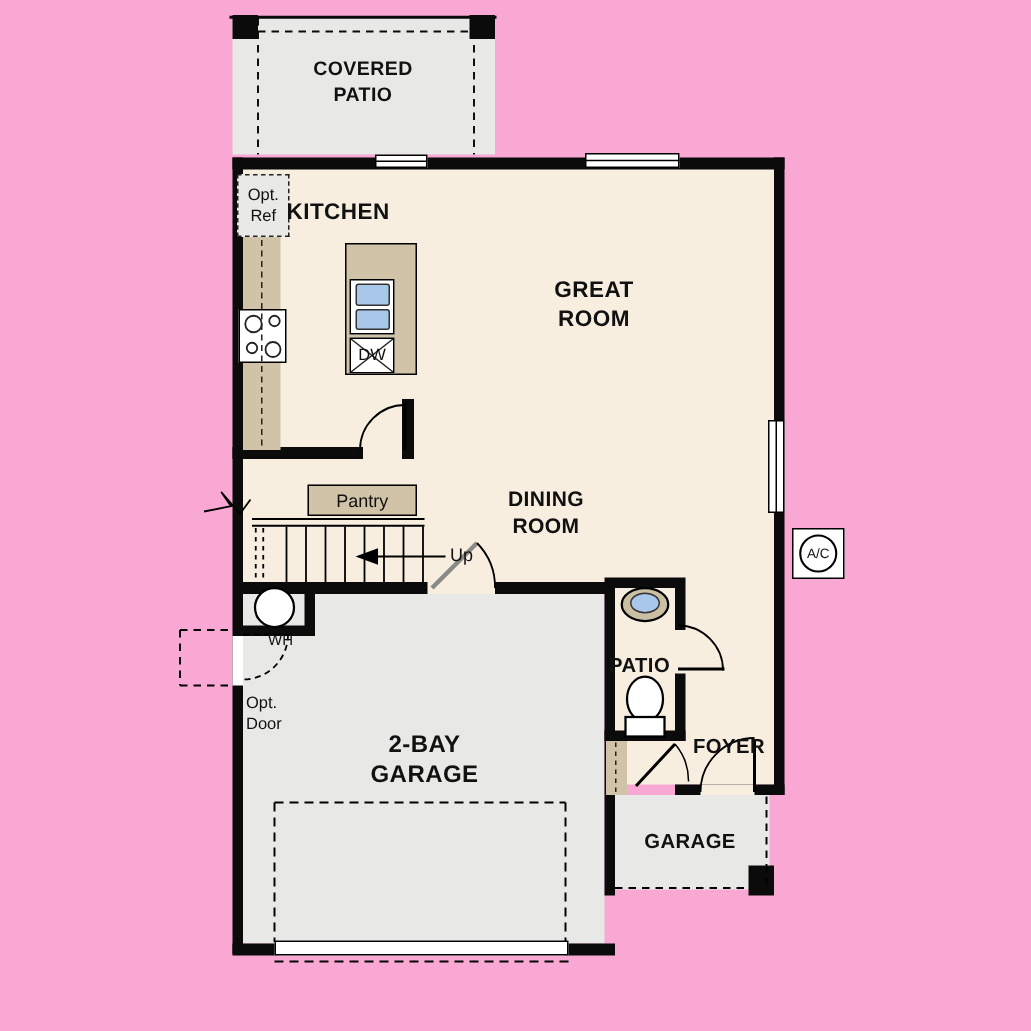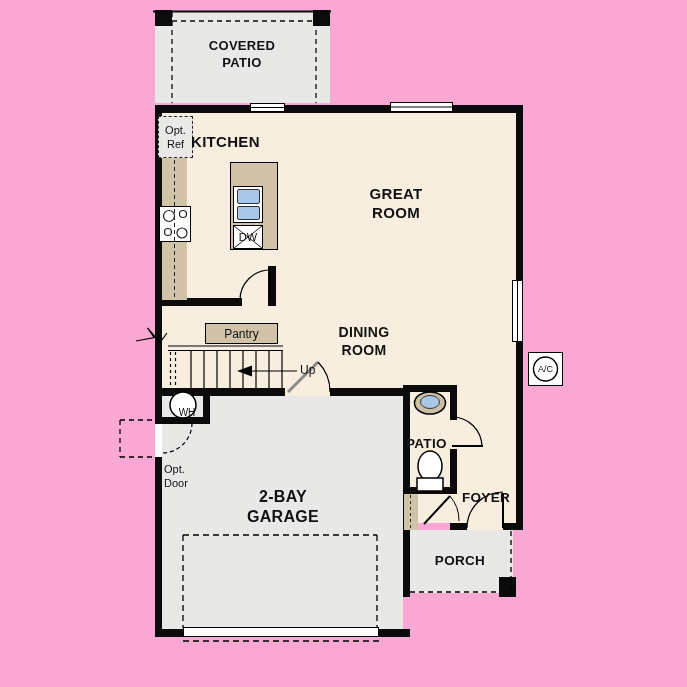--- a/index.html
+++ b/index.html
@@ -152,21 +152,21 @@
   </svg>
 
   <div class="lbl ctr" style="left:192px;top:38px;width:100px;font-size:13px;">COVERED PATIO</div>
   <div class="lbl" style="left:191px;top:132px;font-size:15px;">KITCHEN</div>
   <div class="lbl ctr" style="left:346px;top:184px;width:100px;font-size:15px;">GREAT ROOM</div>
   <div class="lbl ctr" style="left:316px;top:324px;width:96px;font-size:14px;">DINING ROOM</div>
   <div class="lbl ctr thin" style="left:205px;top:327px;width:73px;font-size:12px;">Pantry</div>
   <div class="lbl ctr" style="left:223px;top:487px;width:120px;font-size:16px;">2-BAY GARAGE</div>
   <div class="lbl" style="left:406px;top:435px;font-size:13.5px;">PATIO</div>
   <div class="lbl" style="left:462px;top:461px;font-size:13.5px;margin-top:28px;">FOYER</div>
-  <div class="lbl ctr" style="left:417px;top:552px;width:86px;font-size:13.5px;">PORCH</div>
+  <div class="lbl ctr" style="left:417px;top:552px;width:86px;font-size:13.5px;">GARAGE</div>
 
   <div class="lbl ctr thin" style="left:160px;top:123px;width:31px;font-size:11px;">Opt. Ref</div>
   <div class="lbl thin" style="left:164px;top:462px;width:36px;font-size:11px;">Opt. Door</div>
   <div class="lbl thin" style="left:300px;top:363px;font-size:12px;">Up</div>
-  <div class="lbl ctr thin" style="left:170px;top:407px;width:34px;font-size:10px;">WH</div>
+  <div class="lbl ctr thin" style="left:170px;top:422px;width:34px;font-size:10px;">WH</div>
   <div class="lbl ctr thin" style="left:532px;top:364px;width:27px;font-size:9px;">A/C</div>
   <div class="lbl ctr thin" style="left:233px;top:230px;width:30px;font-size:11px;">DW</div>
 </div>
 
 </body></html>

